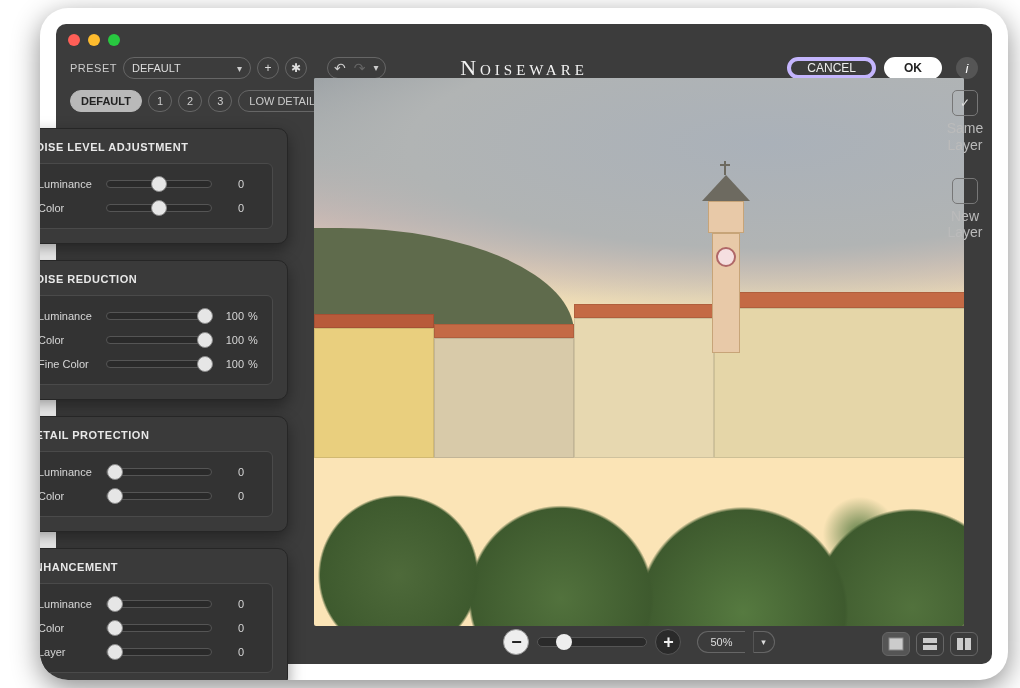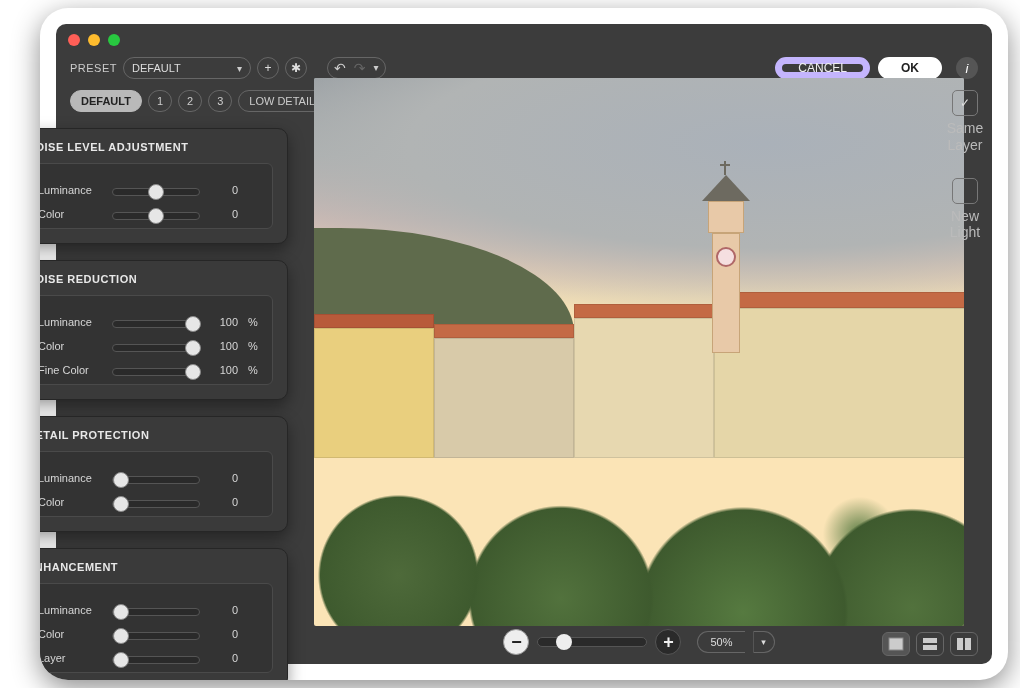--- a/index.html
+++ b/index.html
@@ -41,21 +41,21 @@
     border: 1px solid #666; border-radius: 12px;
     background: #3c3c3c; color:#ddd; font-size:11px; cursor:pointer;
   }
   .preset-select .chev { font-size:10px; color:#ccc;}
   .round-btn { width:22px; height:22px; border:1px solid #666; border-radius:50%; background:#3c3c3c; display:inline-flex; align-items:center; justify-content:center; margin-left:6px; cursor:pointer; color:#ddd; font-size:12px;}
   .history-group { display:flex; align-items:center; margin-left:20px; border:1px solid #666; border-radius:14px; height:22px; padding:0 6px; gap:8px;}
   .history-group span { cursor:pointer; color:#ccc; font-size:14px; line-height:1;}
   .history-group .redo-dis { color:#666; }
   .brand { position:absolute; left:50%; transform:translateX(-50%); font-family: "Optima","Trajan Pro",serif; font-size:22px; letter-spacing:4px; color:#f2f2f2; font-variant:small-caps;}
   .right-btns { margin-left:auto; display:flex; align-items:center; gap:8px;}
-  .pill-btn { height:22px; padding:0 16px; border-radius:12px; border:7px solid #c4b5fd; background:#3c3c3c; color:#eee; font-size:12px; cursor:pointer; display:flex; align-items:center;}
+  .pill-btn { height:22px; padding:0 16px; border-radius:12px; border:4px solid #c4b5fd; background:#3c3c3c; color:#eee; font-size:12px; cursor:pointer; display:flex; align-items:center;}
   .pill-btn.primary { background:#fff; color:#222; font-weight:600; border-color:#fff;}
   .info-btn { width:22px; height:22px; border-radius:50%; background:#555; color:#fff; font-style:italic; font-family:serif; display:flex; align-items:center; justify-content:center; cursor:pointer; font-size:13px; margin-left:6px;}
 
   
   .tabs-row { position:absolute; top:66px; left:14px; display:flex; gap:6px; align-items:center;}
   .tab { height:22px; padding:0 10px; border:1px solid #666; border-radius:12px; background:#3c3c3c; color:#ccc; font-size:11px; display:flex; align-items:center; cursor:pointer; min-width:22px; justify-content:center;}
   .tab.active { background:#b9b9b9; color:#222; border-color:#b9b9b9; font-weight:600;}
   .tab.sm { padding:0 8px; }
 
   
@@ -114,21 +114,21 @@
   .view-toggles { position:absolute; right:14px; bottom:8px; display:flex; gap:6px;}
   .vt { width:28px; height:24px; border:1px solid #666; border-radius:6px; background:#3c3c3c; display:flex; align-items:center; justify-content:center; cursor:pointer;}
   .vt svg { display:block;}
   .vt.active { background:#555;}
 
   
   .panels { position:absolute; top:104px; left:-44px; width:276px; display:flex; flex-direction:column; gap:16px; }
   .panel { background:#3a3a3a; border:1px solid #262626; border-radius:10px; padding:12px 14px 14px; box-shadow:0 6px 16px rgba(0,0,0,0.4);}
   .panel h3 { font-size:11px; font-weight:600; letter-spacing:0.5px; color:#e8e8e8; margin-bottom:10px;}
   .sliders { background:#333; border:1px solid #4a4a4a; border-radius:6px; padding:8px 10px;}
-  .row { display:flex; align-items:flex-end; height:24px; gap:10px;}
+  .row { display:flex; align-items:center; height:24px; gap:4px;}
   .row .lbl { width:64px; font-size:11px; color:#d6d6d6;}
   .row .track { flex:1; height:8px; background:#2a2a2a; border:1px solid #555; border-radius:5px; position:relative;}
   .row .thumb { position:absolute; top:-5px; width:16px; height:16px; border-radius:50%; background:#e6e6e6; border:1px solid #888;}
   .row .val { width:28px; text-align:right; font-size:11px; color:#d6d6d6;}
   .row .unit { width:14px; font-size:11px; color:#d6d6d6; text-align:left;}
 
 </style>
 </head>
 <body>
 
@@ -152,20 +152,21 @@
       </div>
       <div class="round-btn">
         <span>✱</span>
       </div>
       <div class="history-group">
         <span>↶</span>
         <span class="redo-dis">↷</span>
         <span style="font-size:10px">▾</span>
       </div>
 
+      <div class="brand">Noiseware</div>
 
       <div class="right-btns">
         <div class="pill-btn">
           <span>CANCEL</span>
         </div>
         <div class="pill-btn primary">
           <span>OK</span>
         </div>
         <div class="info-btn">
           <span>i</span>
@@ -208,21 +209,21 @@
       <div class="layer-item">
         <div class="layer-box">
           <span>✓</span>
         </div>
         <div class="layer-label" style="white-space:pre-line">Same
 Layer</div>
       </div>
       <div class="layer-item">
         <div class="layer-box"></div>
         <div class="layer-label" style="white-space:pre-line">New
-Light</div>
+Layer</div>
       </div>
     </div>
 
     <div class="bottombar">
       <div class="zoom-btn">
         <span>−</span>
       </div>
       <div class="zoom-track">
         <div class="zoom-thumb"></div>
       </div>

